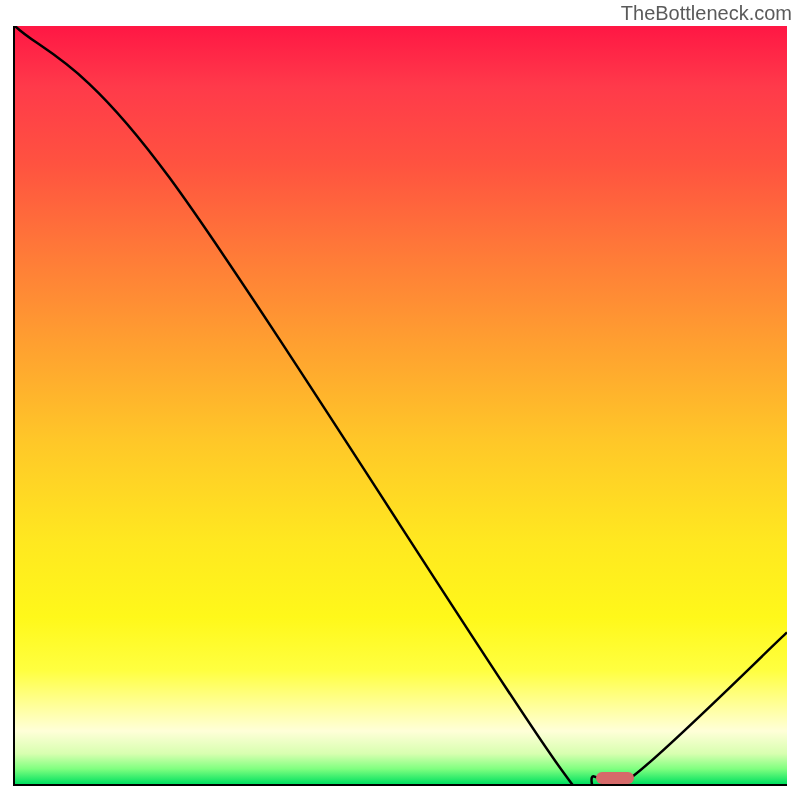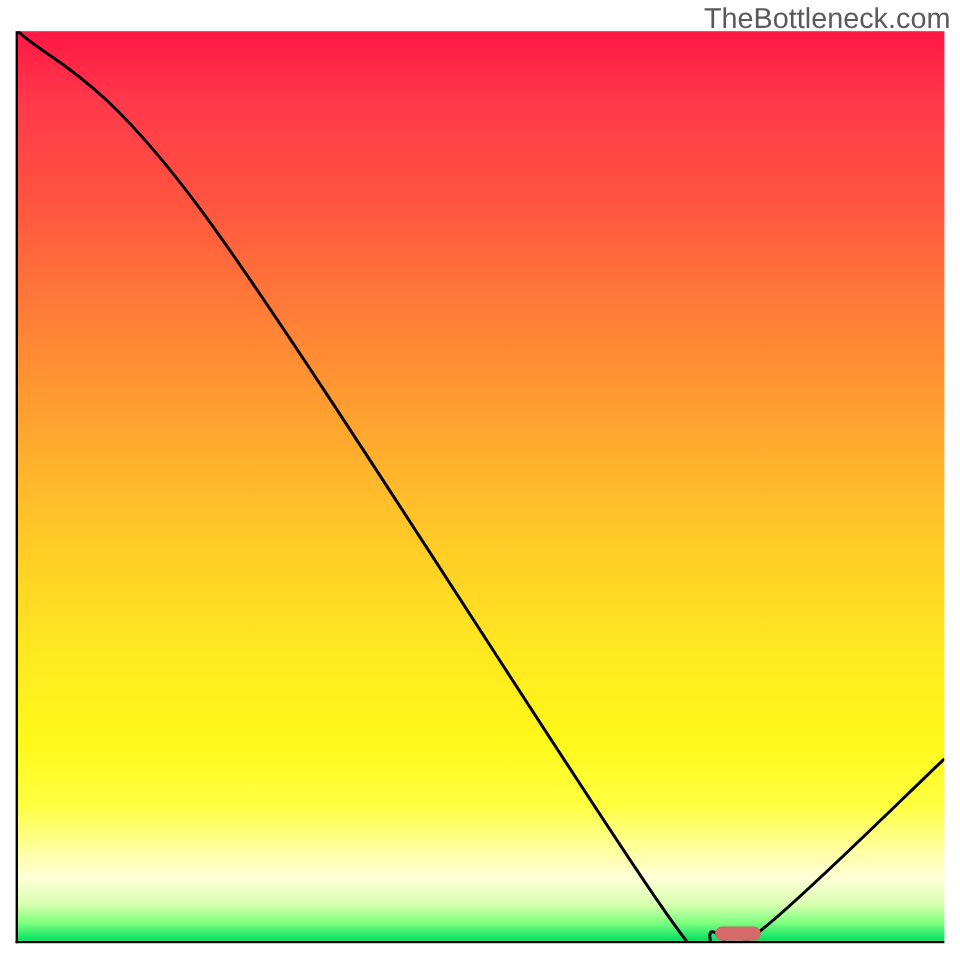--- a/index.html
+++ b/index.html
@@ -8,21 +8,21 @@
     height: 800px;
     background: #ffffff;
     font-family: Arial, sans-serif;
     position: relative;
     overflow: hidden;
   }
   .watermark {
     position: absolute;
     top: 2px;
     right: 8px;
-    font-size: 24px;
+    font-size: 20px;
     color: #5a5a5a;
     font-weight: normal;
     z-index: 10;
   }
   .plot-area {
     position: absolute;
     left: 13px;
     top: 26px;
     width: 774px;
     height: 760px;

